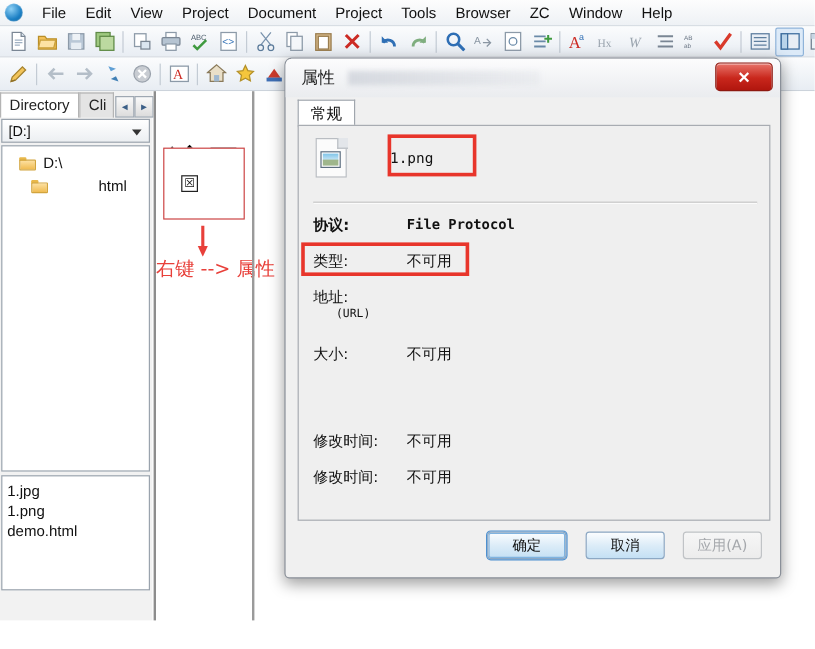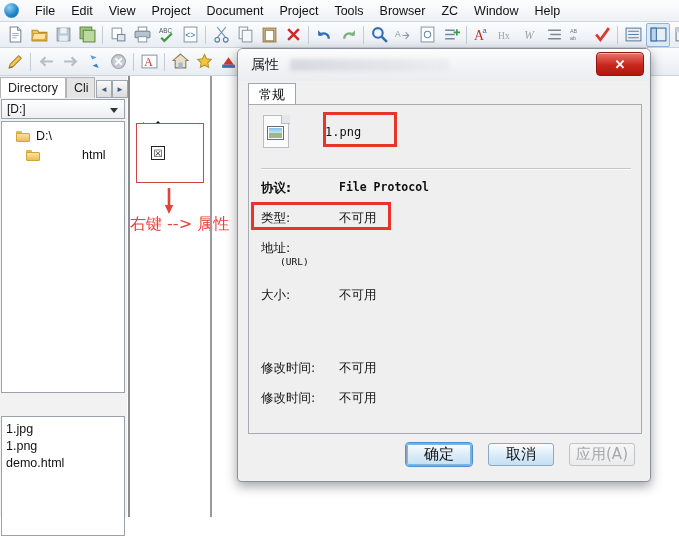--- a/index.html
+++ b/index.html
@@ -200,22 +200,22 @@
     position: absolute;
     left: 0; top: 3px;
     width: 14px; height: 9px;
     background: linear-gradient(#fde0a0, #f0bc52);
     border: 1px solid #d2a43c;
     box-sizing: border-box;
     border-radius: 1px;
   }
   .filelist {
     position: absolute;
-    left: 1px; top: 340px;
-    width: 124px; height: 120px;
+    left: 1px; top: 320px;
+    width: 124px; height: 96px;
     background: #ffffff;
     border: 1px solid #9aa3ad;
     box-sizing: border-box;
     padding: 4px 0 0 4px;
     overflow: hidden;
   }
   .fileitem {
     font-size: 12.5px;
     line-height: 17px;
     color: #111;
@@ -467,21 +467,21 @@
   .dlg-footer {
     position: absolute;
     left: 0; bottom: 0;
     width: 100%; height: 46px;
   }
   .dbtn {
     position: absolute;
     top: 8px;
     width: 66px; height: 23px;
     border-radius: 3px;
-    font-size: 15px;
+    font-size: 12px;
     font-family: "DejaVu Sans", sans-serif;
     display: flex;
     align-items: center;
     justify-content: center;
     box-sizing: border-box;
     cursor: default;
     background: linear-gradient(#fbfdfe, #dcecf8 50%, #c4e0f4);
     border: 1px solid #8ca8c4;
     color: #111;
   }

